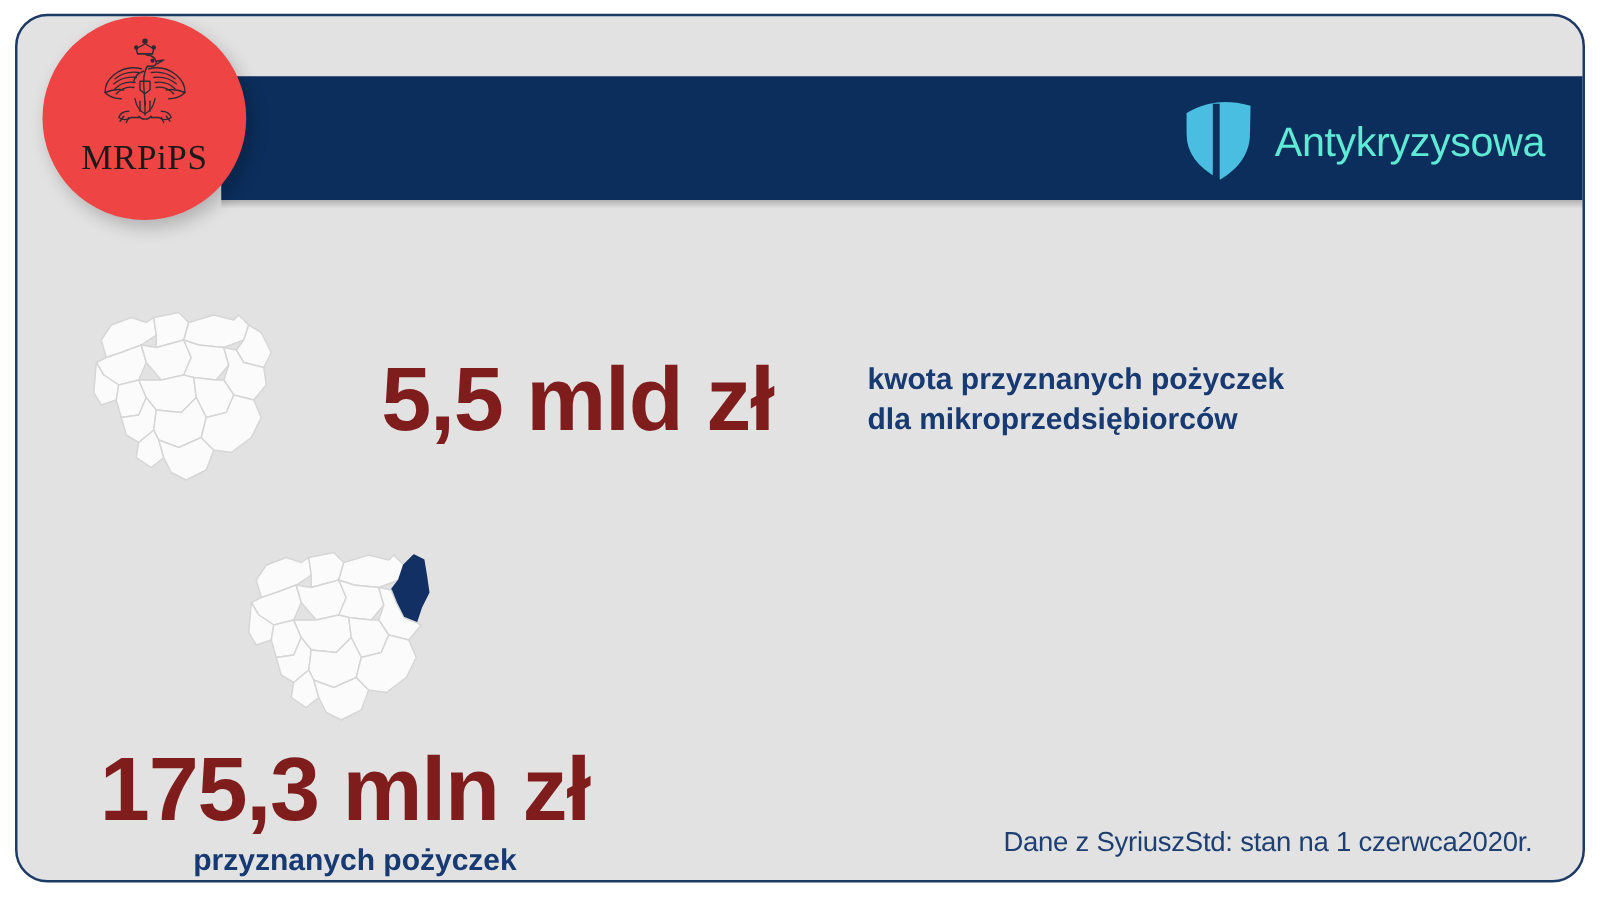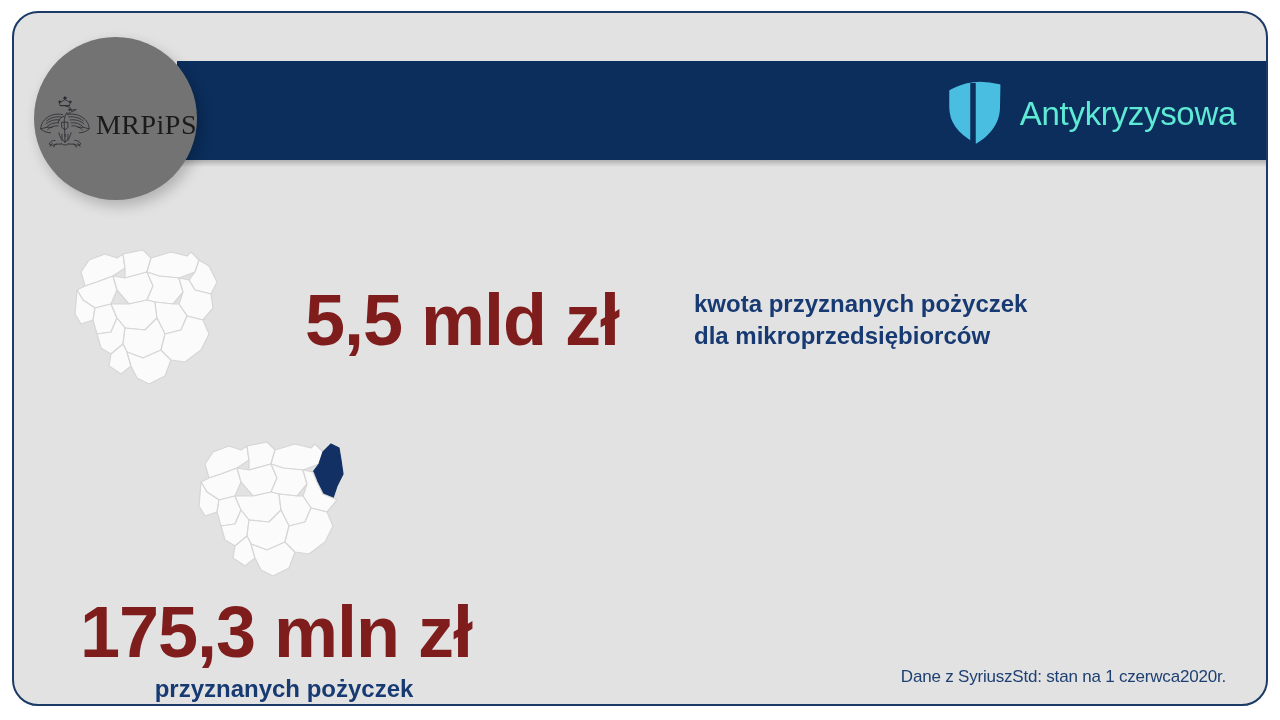--- a/index.html
+++ b/index.html
@@ -86,28 +86,28 @@
     font-size: 33px;
     font-weight: normal;
     letter-spacing: -0.3px;
     margin-top: 3px;
   }
 
   
   .emblem-circle {
     position: absolute;
     left: 20px;
-    top: 24px;
+    top: 0;
     width: 163px;
     height: 163px;
     border-radius: 50%;
-    background: #737373;
+    background: #ef4444;
     box-shadow: 4px 6px 14px rgba(0,0,0,0.22);
     display: flex;
-    flex-direction: row;
+    flex-direction: column;
     align-items: center;
     justify-content: flex-start;
     padding-top: 14px;
     box-sizing: border-box;
   }
   .eagle-icon {
     width: 82px;
     height: 86px;
     display: block;
   }
@@ -170,21 +170,21 @@
   }
   .stat-caption.c1 { margin-left: 22px; }
   .stat-caption.c2 { margin-left: 16px; }
 
   
   .source-note {
     position: absolute;
     right: 40px;
     bottom: 17px;
     color: #1d3f72;
-    font-size: 17px;
+    font-size: 22px;
     letter-spacing: -0.2px;
   }
 </style>
 </head>
 <body>
 
 <div class="stage">
   <div class="card">
 
     <div class="header-band">

